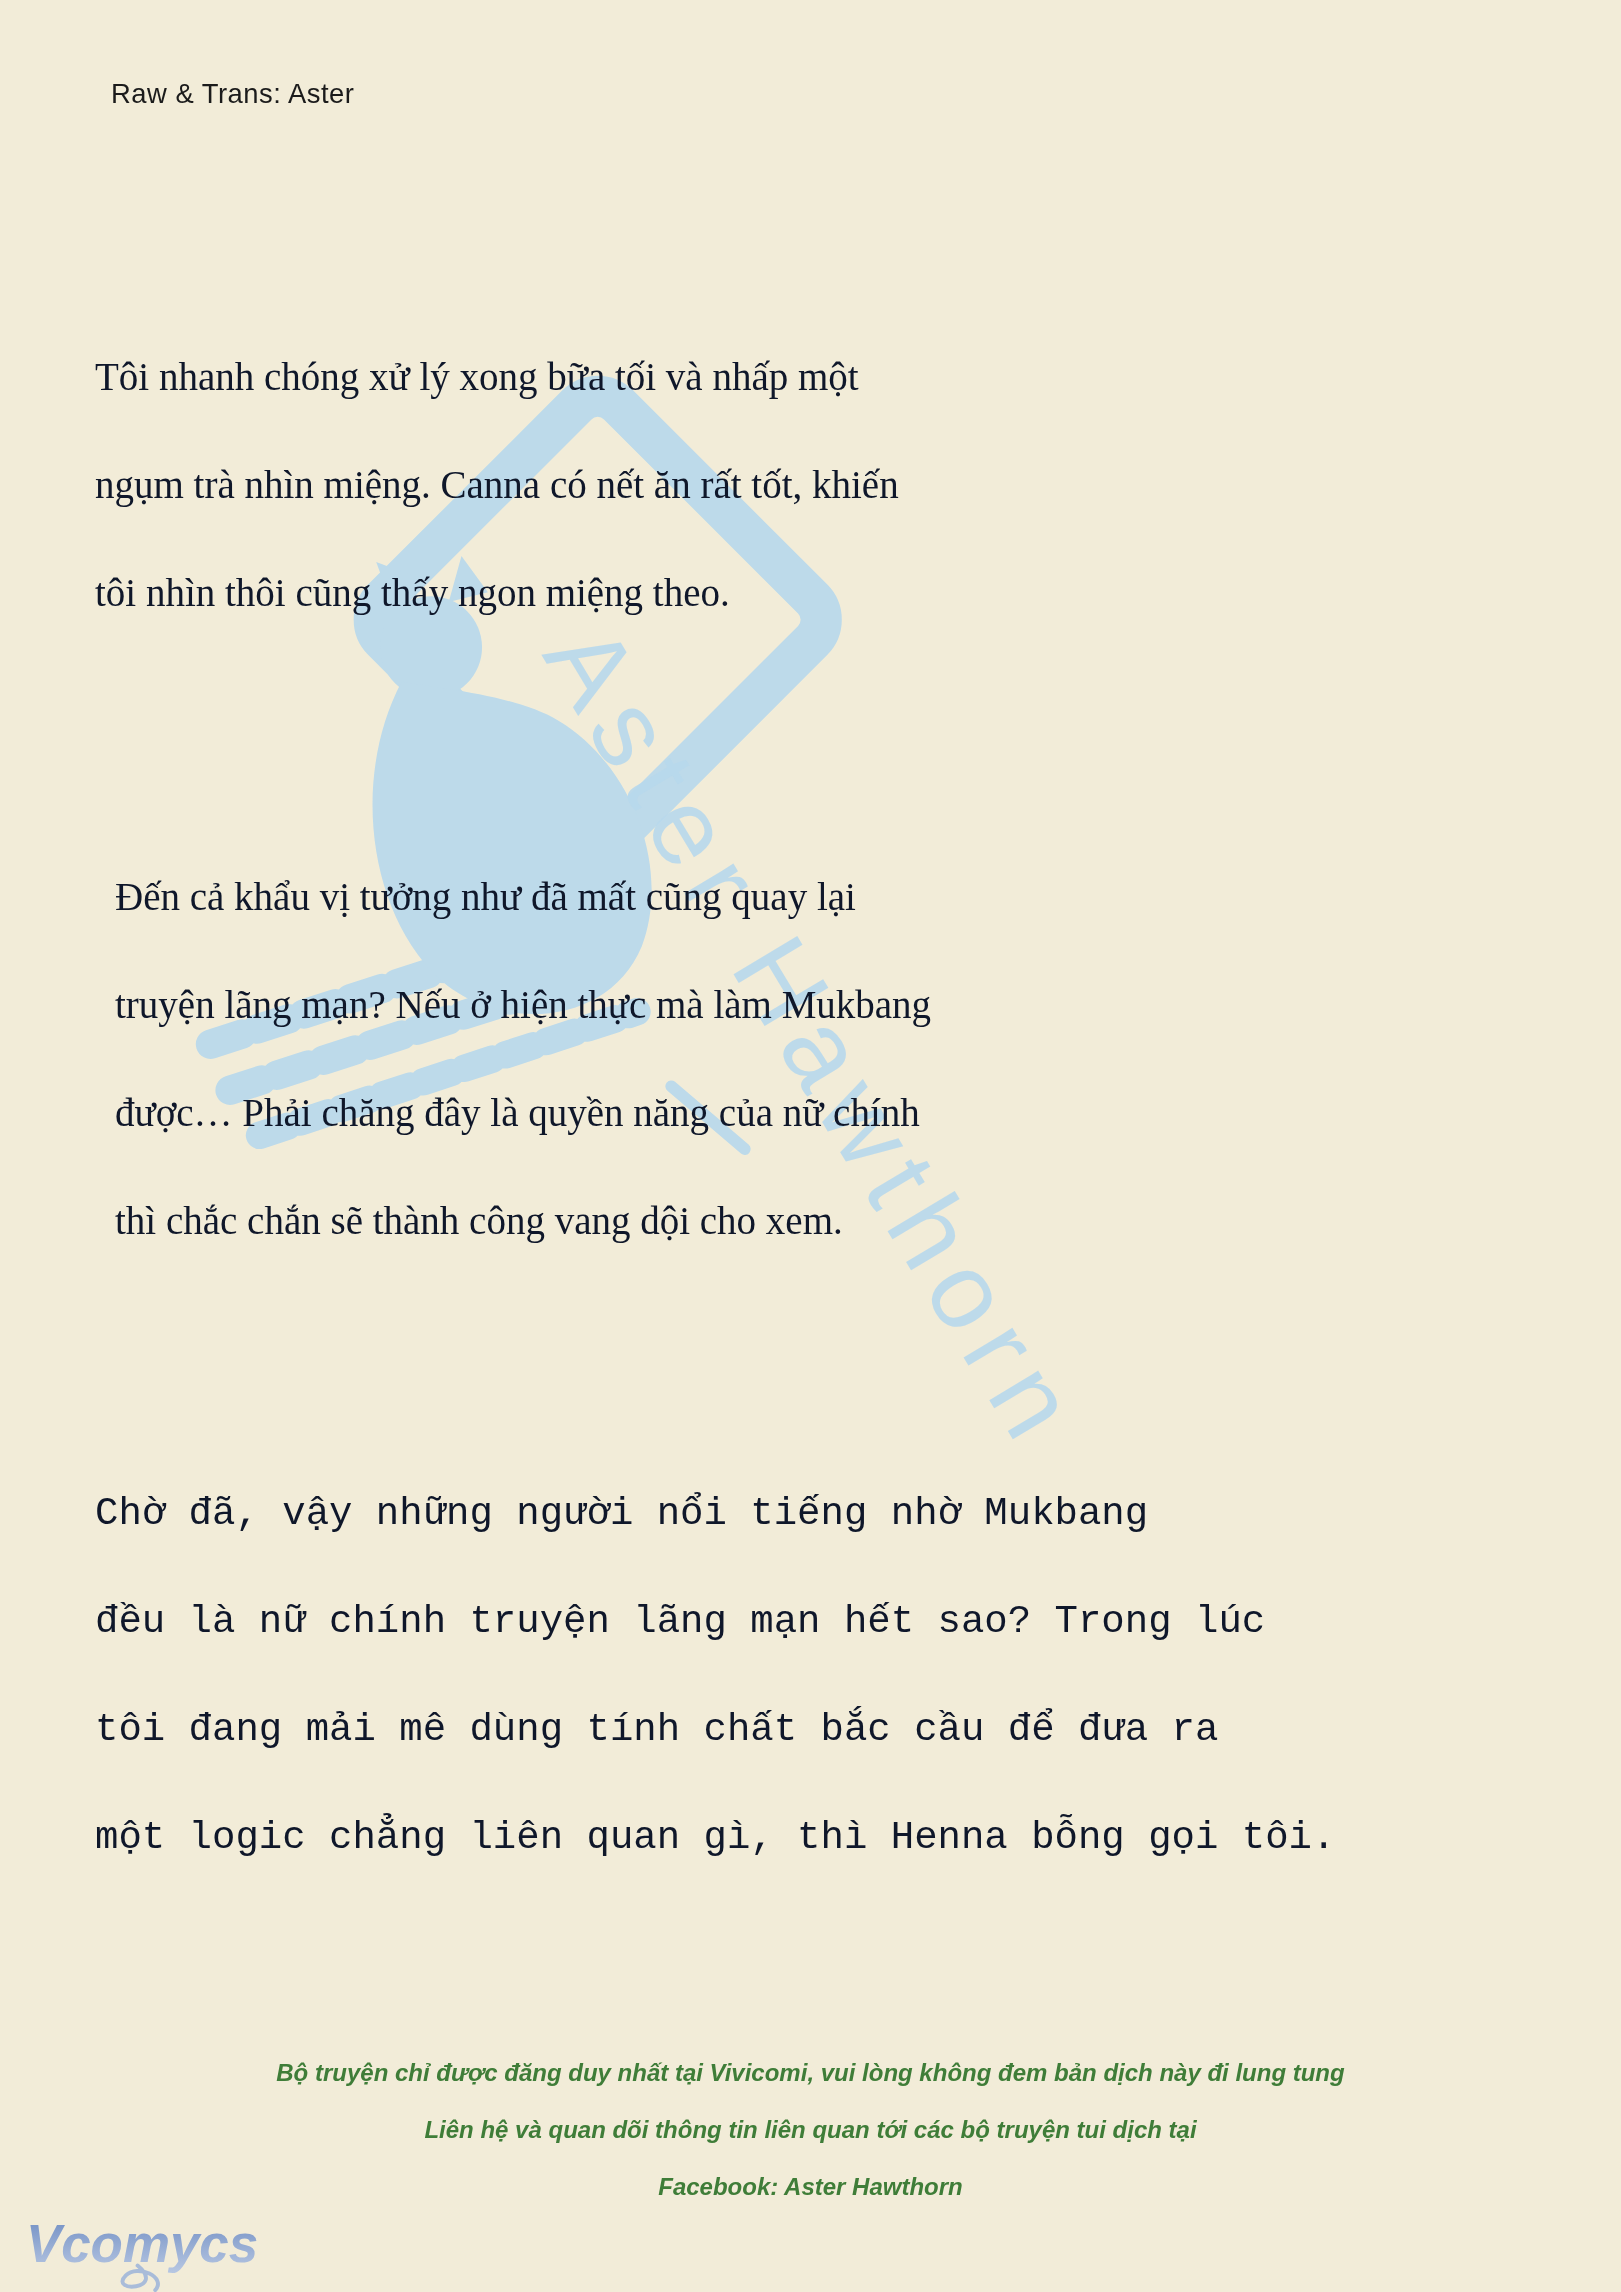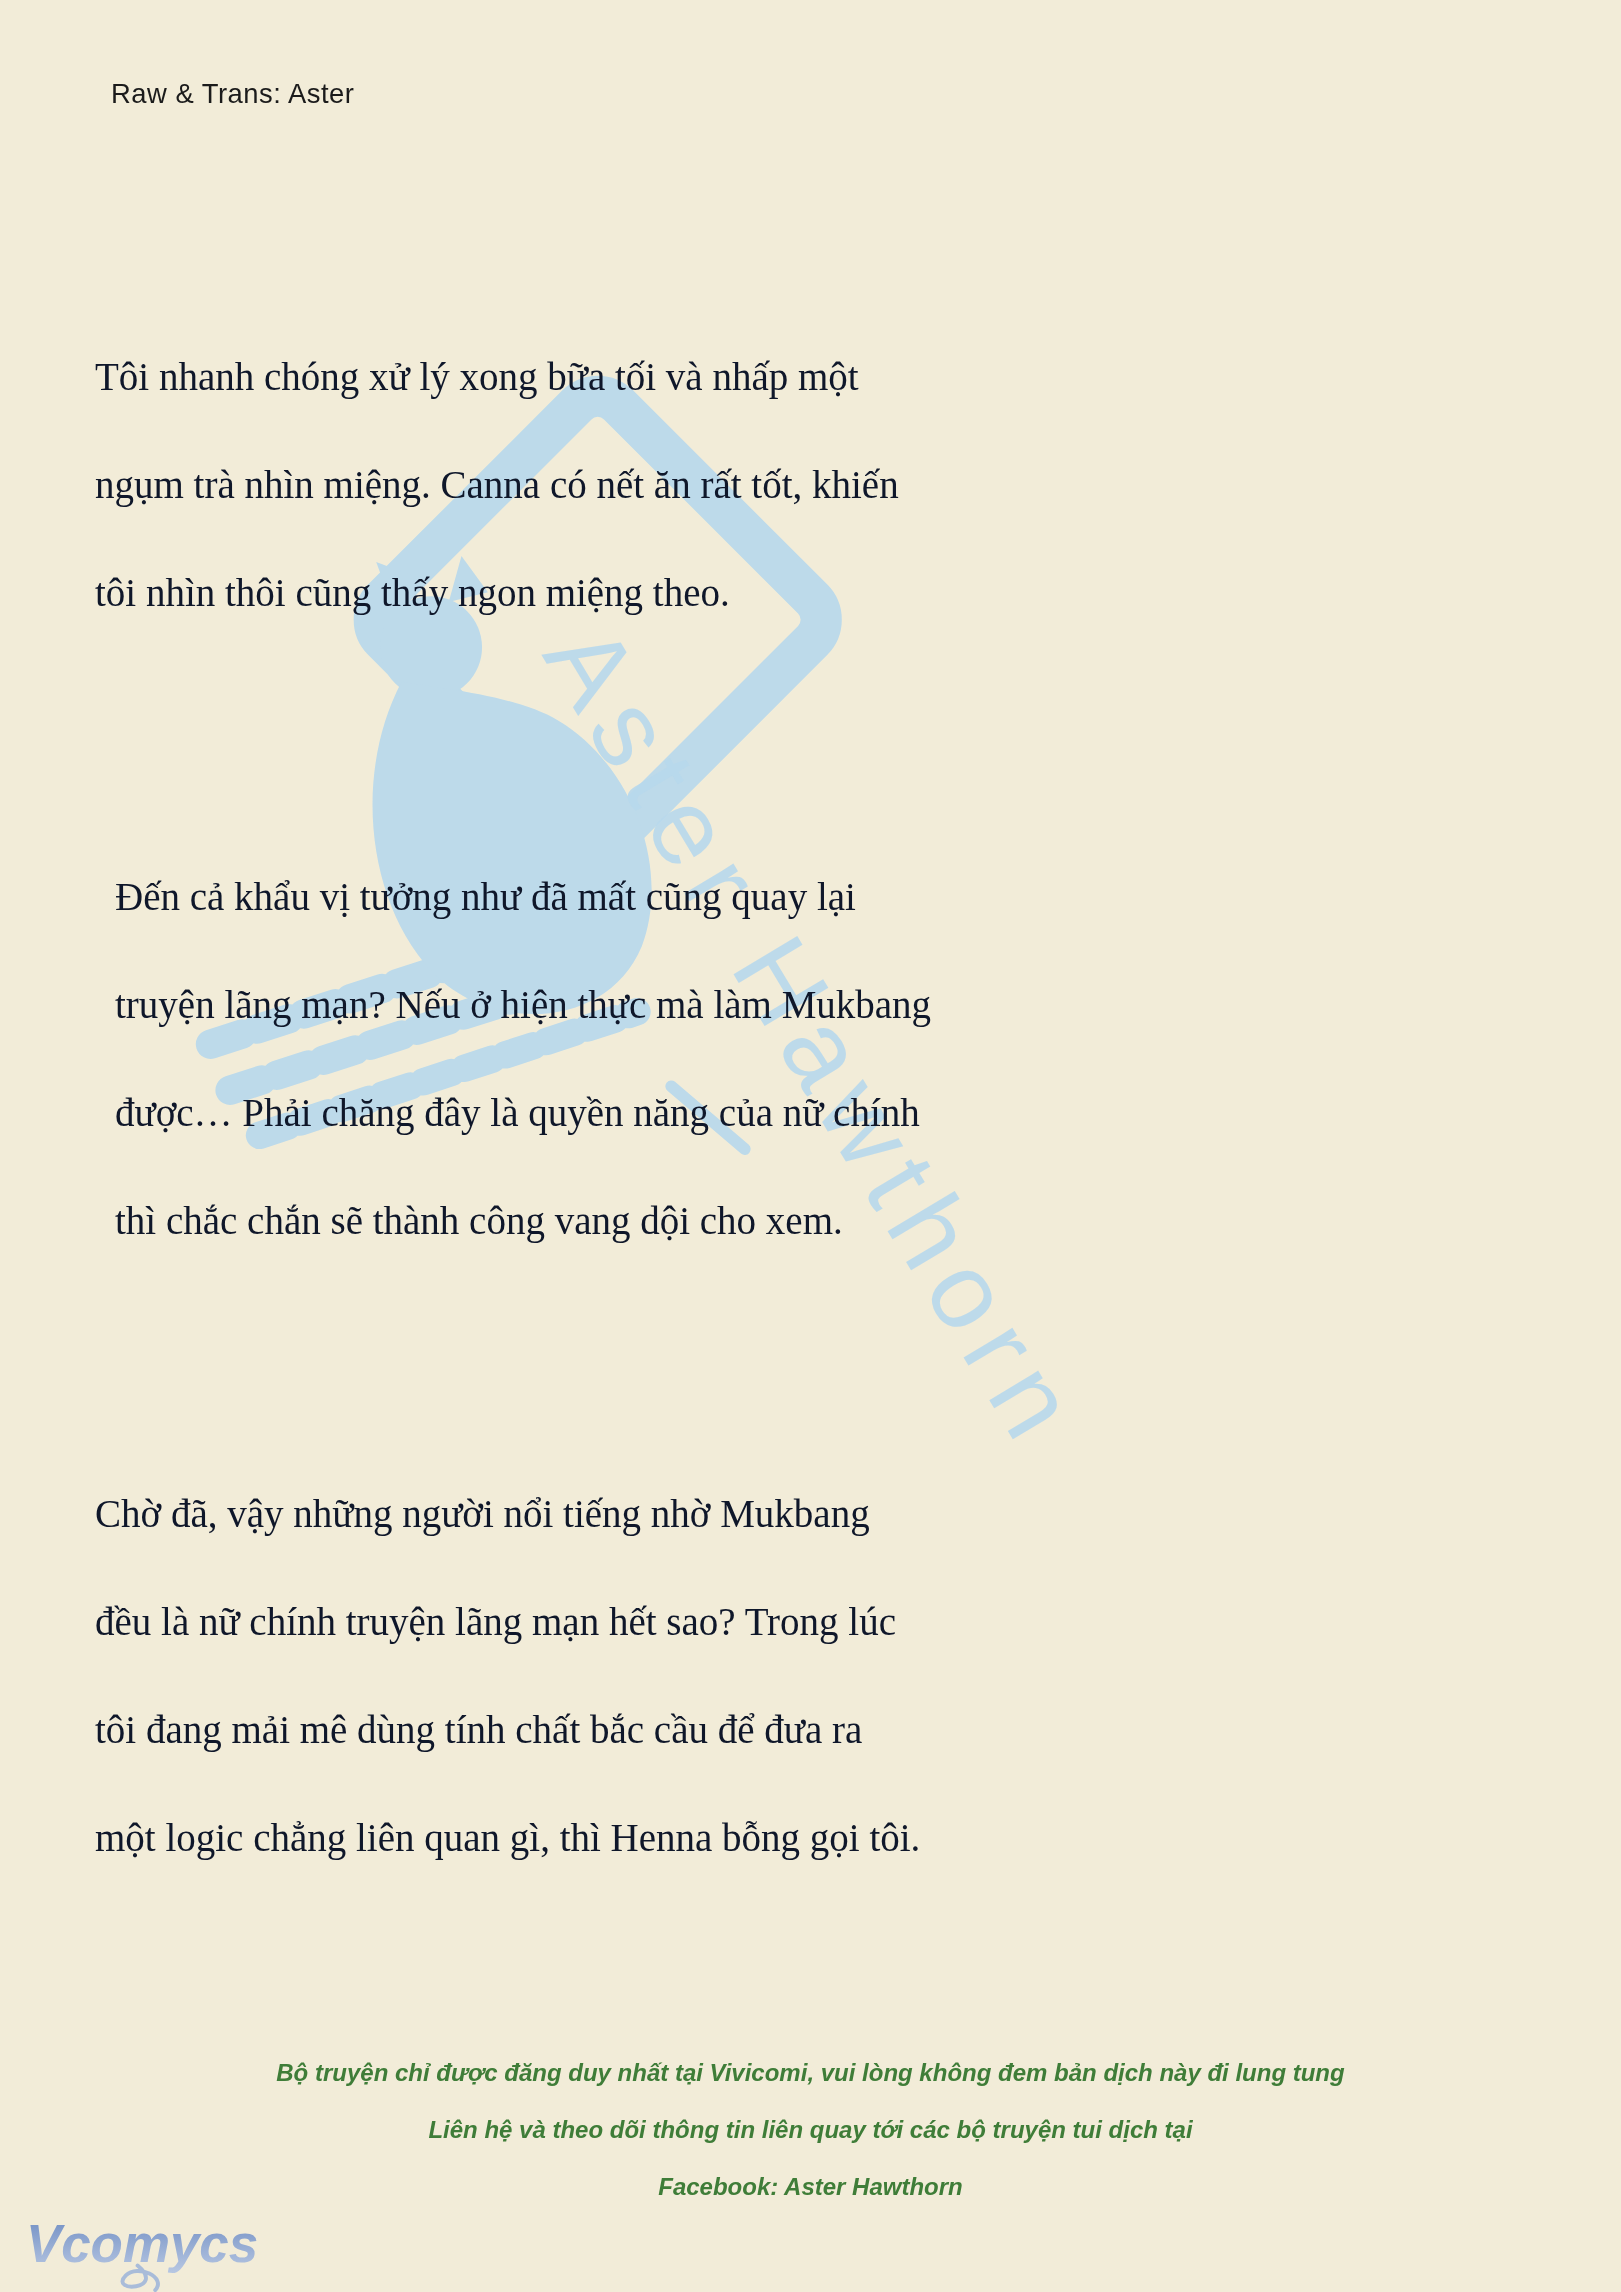--- a/index.html
+++ b/index.html
@@ -25,21 +25,21 @@
     color:rgba(183,216,236,0.9);
     transform:rotate(59deg);transform-origin:0 0;
   }
   
   .para{
     position:absolute;left:95px;width:1411px;z-index:1;
     font-size:39px;line-height:108px;color:#0f172a;
   }
   .p1{top:323px;}
   .p2{top:843px;margin-left:20px;}
-  .p3{top:1460px;}
+  .p3{top:1460px;font-family:Liberation Mono, monospace;}
   .line{white-space:nowrap;}
   
   .footer{
     position:absolute;left:0;right:0;top:2044px;z-index:1;
     text-align:center;
     font-family:"Liberation Sans", sans-serif;
     font-style:italic;font-weight:bold;
     font-size:24px;line-height:57px;
     color:#3f7d38;
   }
@@ -92,21 +92,21 @@
 
   <div class="para p3">
     <div class="line">Chờ đã, vậy những người nổi tiếng nhờ Mukbang</div>
     <div class="line">đều là nữ chính truyện lãng mạn hết sao? Trong lúc</div>
     <div class="line">tôi đang mải mê dùng tính chất bắc cầu để đưa ra</div>
     <div class="line">một logic chẳng liên quan gì, thì Henna bỗng gọi tôi.</div>
   </div>
 
   <div class="footer">
     <div>Bộ truyện chỉ được đăng duy nhất tại Vivicomi, vui lòng không đem bản dịch này đi lung tung</div>
-    <div>Liên hệ và theo dõi thông tin liên quay tới các bộ truyện tui dịch tại</div>
+    <div>Liên hệ và quan dõi thông tin liên quan tới các bộ truyện tui dịch tại</div>
     <div>Facebook: Aster Hawthorn</div>
   </div>
 
   <svg class="logo-svg" width="245" height="98" viewBox="0 0 250 100" xmlns="http://www.w3.org/2000/svg">
     <defs>
       <linearGradient id="lg" x1="0" y1="0" x2="0" y2="1">
         <stop offset="0" stop-color="#6e8cc2"></stop>
         <stop offset="1" stop-color="#b7c7e2"></stop>
       </linearGradient>
     </defs>

